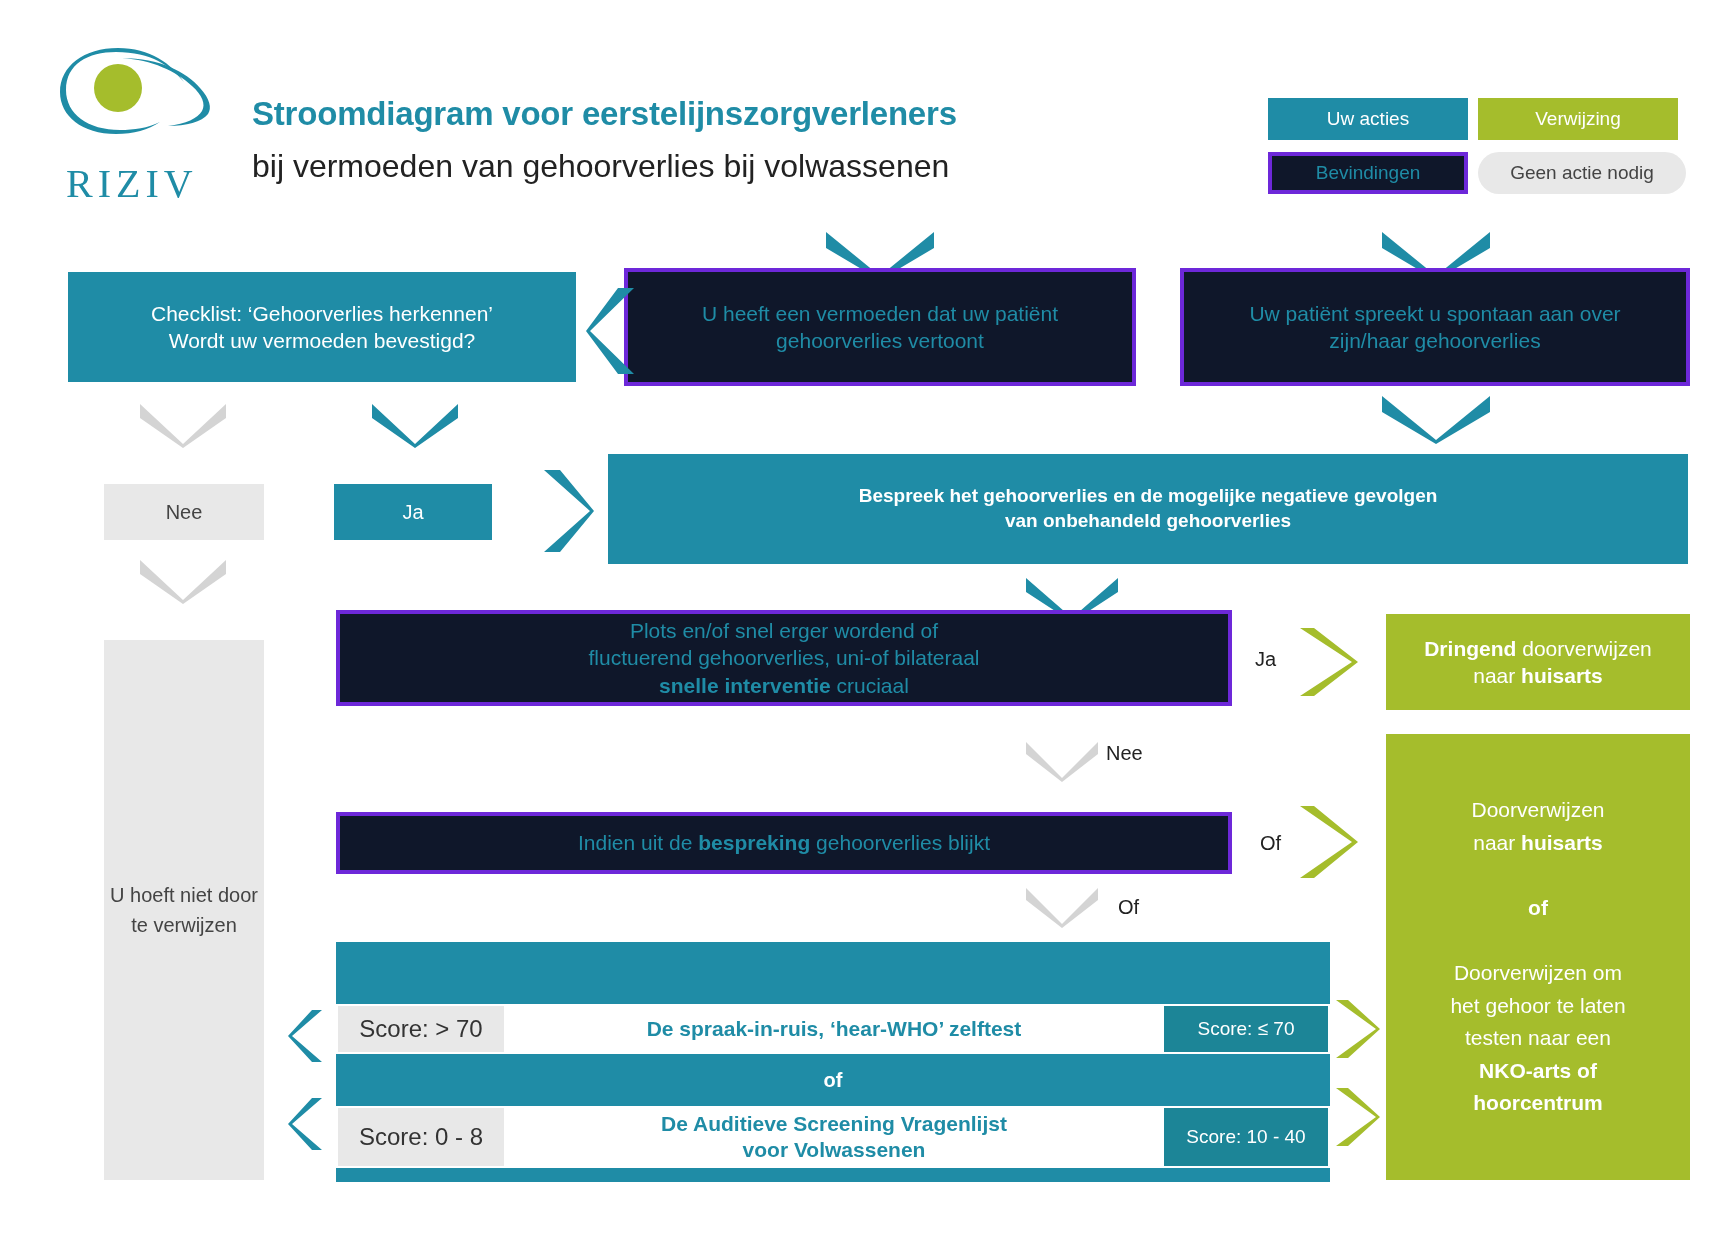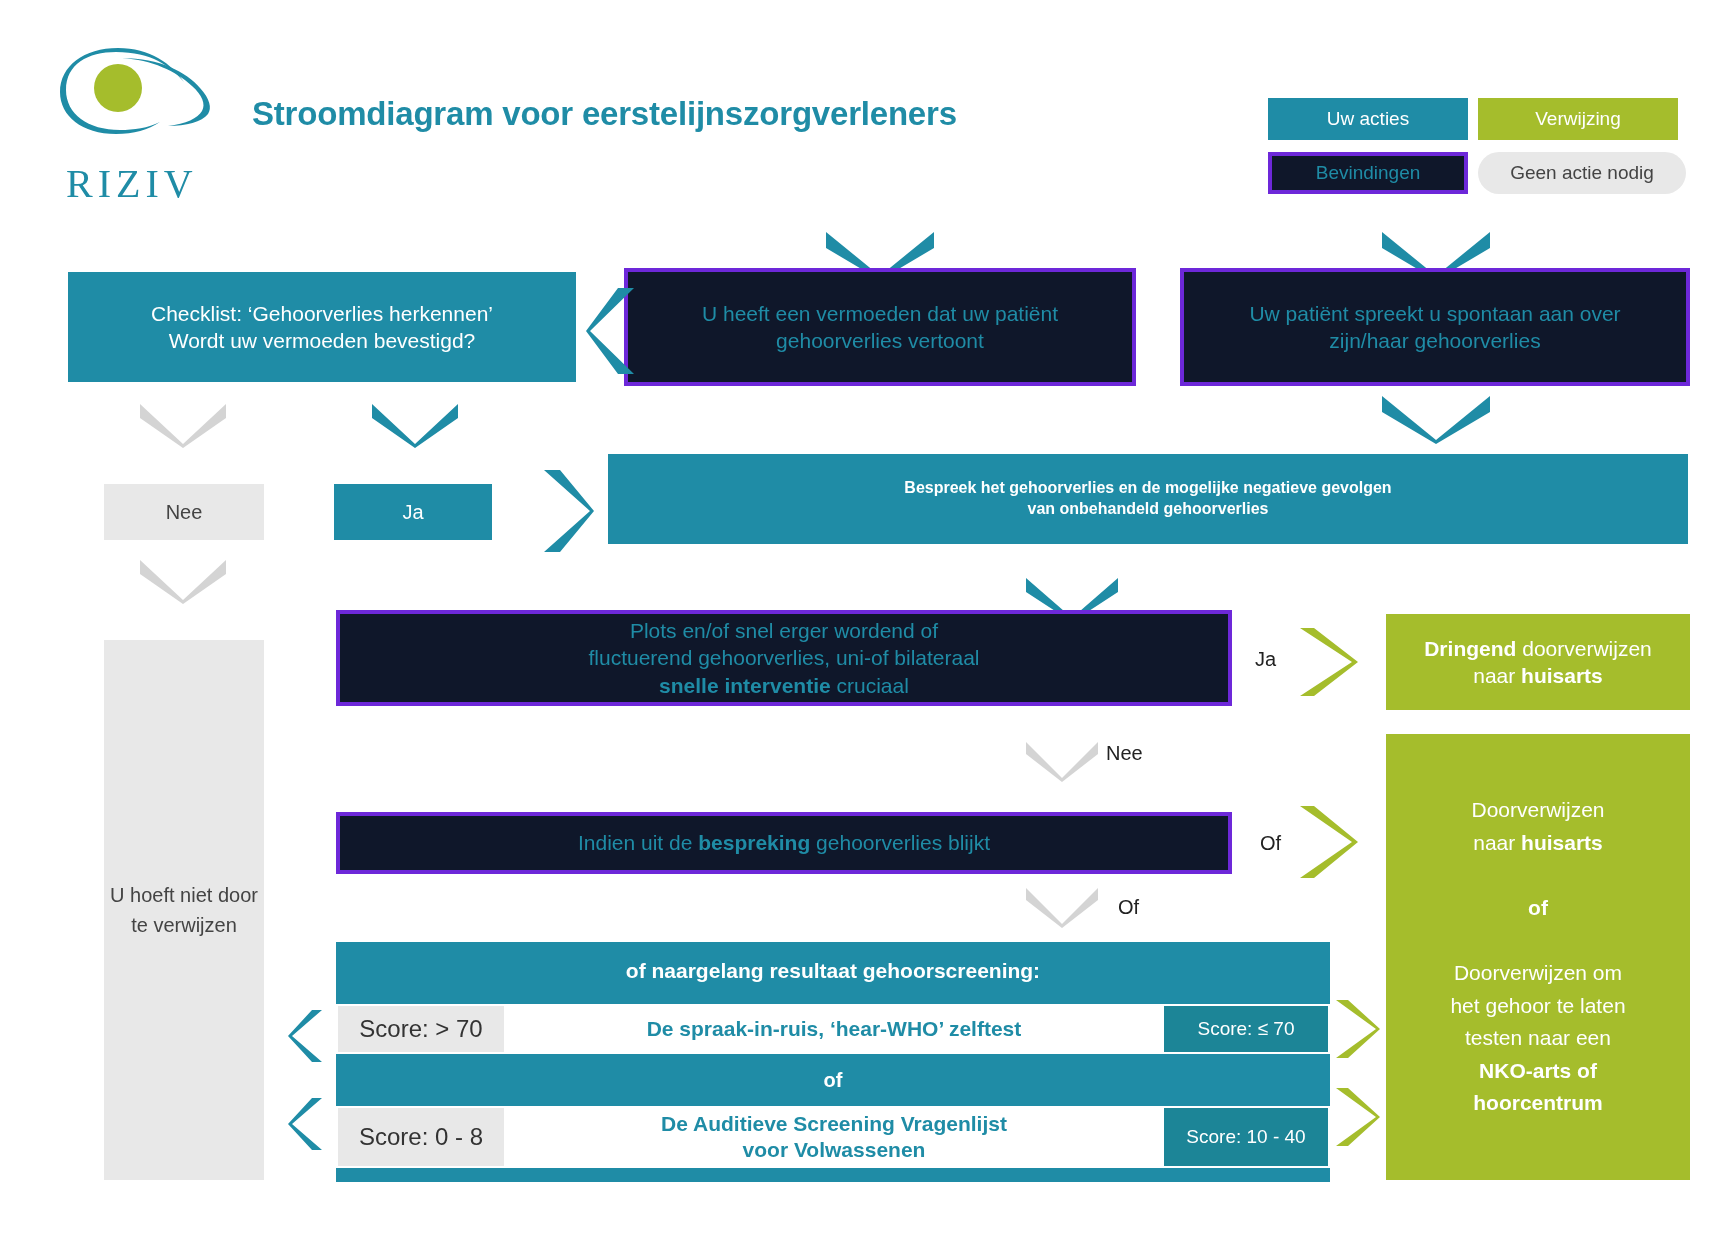--- a/index.html
+++ b/index.html
@@ -68,21 +68,21 @@
     text-align: center; line-height: 1.3;
   }
 
   .b-checklist { left: 68px;  top: 272px; width: 508px; height: 110px; font-size: 21px; }
   .b-vermoeden { left: 624px; top: 268px; width: 512px; height: 118px; font-size: 21px; }
   .b-spontaan  { left: 1180px;top: 268px; width: 510px; height: 118px; font-size: 21px; }
 
   .b-nee { left: 104px; top: 484px; width: 160px; height: 56px; font-size: 20px; }
   .b-ja  { left: 334px; top: 484px; width: 158px; height: 56px; font-size: 20px; }
 
-  .b-bespreek { left: 608px; top: 454px; width: 1080px; height: 90px; font-size: 16px; font-weight: bold; }
+  .b-bespreek { left: 608px; top: 454px; width: 1080px; height: 110px; font-size: 19px; font-weight: bold; }
 
   .b-geen-verw { left: 104px; top: 640px; width: 160px; height: 540px; font-size: 20px; }
 
   .b-plots { left: 336px; top: 610px; width: 896px; height: 96px; font-size: 21px; }
   .b-ja2 { left: 1255px; top: 648px; width: 40px; font-size: 20px; color:#222; }
   .b-dringend { left: 1386px; top: 614px; width: 304px; height: 96px; font-size: 21px; }
 
   .b-nee2 { left: 1106px; top: 742px; width: 60px; font-size: 20px; color:#222; }
 
   .b-indien { left: 336px; top: 812px; width: 896px; height: 62px; font-size: 21px; }
@@ -138,20 +138,21 @@
   <div class="abs logo-wrap">
     <svg width="200" height="100" viewBox="0 0 200 100">
       <path d="M6,42 C6,16 28,4 56,4 C92,4 110,18 124,34 C112,16 90,0 58,0 C24,0 0,18 0,44 C0,68 22,86 56,86 C74,86 88,82 100,74 C88,80 74,82 60,82 C28,82 6,66 6,42 Z" fill="#1f8ca6"></path>
       <path d="M62,10 C100,10 126,24 140,40 C150,51 152,60 148,66 C142,74 126,78 108,78 C126,76 138,70 142,63 C146,56 142,47 132,38 C116,23 92,12 62,10 Z" fill="#1f8ca6"></path>
       <circle cx="58" cy="40" r="24" fill="#a5bd2c"></circle>
     </svg>
     <div class="logo-text">RIZIV</div>
   </div>
 
   <div class="abs title-1">Stroomdiagram voor eerstelijnszorgverleners</div>
+  <div class="abs title-2">bij vermoeden van gehoorverlies bij volwassenen</div>
 
   <div class="abs legend-cell legend-uw teal-fill">Uw acties</div>
   <div class="abs legend-cell legend-ver green-fill">Verwijzing</div>
   <div class="abs legend-cell legend-bev teal-outline">Bevindingen</div>
   <div class="abs legend-cell legend-geen grey-fill">Geen actie nodig</div>
 
   <div class="abs chev" style="left:826px; top:232px;">
     <svg width="108" height="48" viewBox="0 0 108 48">
         <polygon points="0,0 54,44 108,0 108,16 54,48 0,16" fill="#1f8ca6"></polygon>
       </svg>
@@ -282,21 +283,20 @@
   </div>
 
   <div class="abs chev" style="left:1026px; top:888px;">
     <svg width="72" height="40" viewBox="0 0 72 40">
         <polygon points="0,0 36,36 72,0 72,12 36,40 0,12" fill="#d4d4d4"></polygon>
       </svg>
   </div>
   <div class="abs b-of2">Of</div>
 
   <div class="abs screen-wrap teal-fill">
-    <div class="abs screen-head box">of naargelang resultaat gehoorscreening:</div>
 
     <div class="abs screen-row row1">
       <div class="score-left">Score: &gt; 70</div>
       <div class="score-mid">De spraak-in-ruis, ‘hear-WHO’ zelftest</div>
       <div class="score-right">Score: ≤ 70</div>
     </div>
 
     <div class="abs screen-row row-of box teal-fill">of</div>
 
     <div class="abs screen-row row2">

